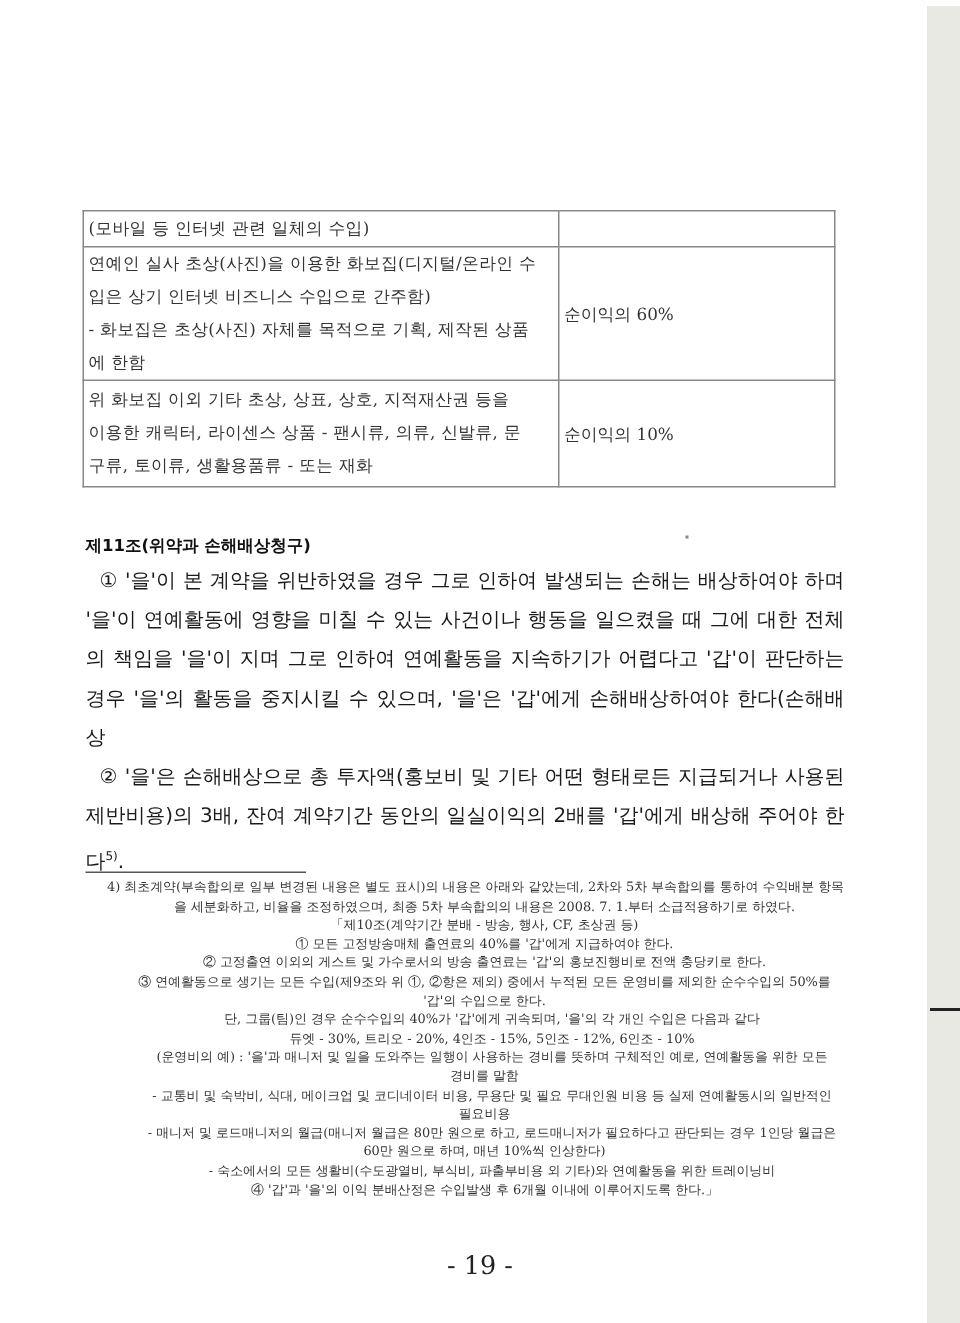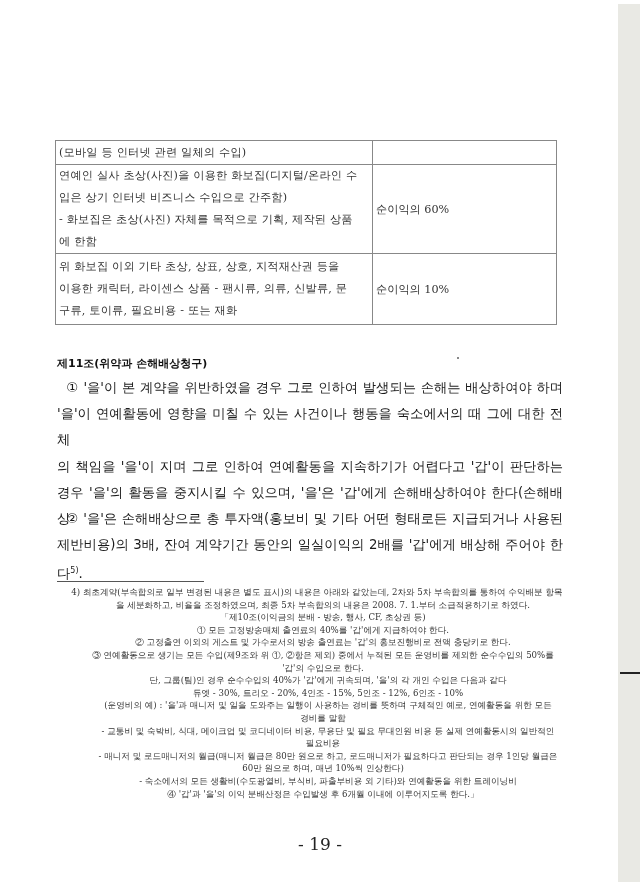--- a/index.html
+++ b/index.html
@@ -77,48 +77,48 @@
       <div>입은 상기 인터넷 비즈니스 수입으로 간주함)</div>
       <div>- 화보집은 초상(사진) 자체를 목적으로 기획, 제작된 상품</div>
       <div>에 한함</div>
     </td>
     <td class="rate">순이익의 60%</td>
   </tr>
   <tr class="row3">
     <td class="desc">
       <div>위 화보집 이외 기타 초상, 상표, 상호, 지적재산권 등을</div>
       <div>이용한 캐릭터, 라이센스 상품 - 팬시류, 의류, 신발류, 문</div>
-      <div>구류, 토이류, 필요비용 - 또는 재화</div>
+      <div>구류, 토이류, 생활용품류 - 또는 재화</div>
     </td>
     <td class="rate">순이익의 10%</td>
   </tr>
 </tbody>
   </table>
 
 <div class="article-title">제11조(위약과 손해배상청구)</div>
 
 <div class="para p1">
   <span style="display:block;white-space:pre">  ① '을'이 본 계약을 위반하였을 경우 그로 인하여 발생되는 손해는 배상하여야 하며</span>
-  <span style="display:block">'을'이 연예활동에 영향을 미칠 수 있는 사건이나 행동을 숙소에서의 때 그에 대한 전체</span>
+  <span style="display:block">'을'이 연예활동에 영향을 미칠 수 있는 사건이나 행동을 일으켰을 때 그에 대한 전체</span>
   <span style="display:block">의 책임을 '을'이 지며 그로 인하여 연예활동을 지속하기가 어렵다고 '갑'이 판단하는</span>
   <span style="display:block">경우 '을'의 활동을 중지시킬 수 있으며, '을'은 '갑'에게 손해배상하여야 한다(손해배상</span>
 </div>
 
 <div class="para p2">
   <span style="display:block;white-space:pre">  ② '을'은 손해배상으로 총 투자액(홍보비 및 기타 어떤 형태로든 지급되거나 사용된</span>
   <span style="display:block">제반비용)의 3배, 잔여 계약기간 동안의 일실이익의 2배를 '갑'에게 배상해 주어야 한</span>
   <span class="last"><span>다</span><sup>5)</sup><span>.</span></span>
 </div>
 
 <div class="fn-rule"></div>
 
 <div class="footnote">
   <div>4) 최초계약(부속합의로 일부 변경된 내용은 별도 표시)의 내용은 아래와 같았는데, 2차와 5차 부속합의를 통하여 수익배분 항목</div>
   <div class="ind1">을 세분화하고, 비율을 조정하였으며, 최종 5차 부속합의의 내용은 2008. 7. 1.부터 소급적용하기로 하였다.</div>
-  <div class="ind1">「제10조(이익금의 분배 - 방송, 행사, CF, 초상권 등)</div>
+  <div class="ind1">「제10조(계약기간 분배 - 방송, 행사, CF, 초상권 등)</div>
   <div class="ind1">① 모든 고정방송매체 출연료의 40%를 '갑'에게 지급하여야 한다.</div>
   <div class="ind1">② 고정출연 이외의 게스트 및 가수로서의 방송 출연료는 '갑'의 홍보진행비로 전액 충당키로 한다.</div>
   <div class="ind1">③ 연예활동으로 생기는 모든 수입(제9조와 위 ①, ②항은 제외) 중에서 누적된 모든 운영비를 제외한 순수수입의 50%를</div>
   <div class="ind1">'갑'의 수입으로 한다.</div>
   <div class="ind2">단, 그룹(팀)인 경우 순수수입의 40%가 '갑'에게 귀속되며, '을'의 각 개인 수입은 다음과 같다</div>
   <div class="ind2">듀엣 - 30%, 트리오 - 20%, 4인조 - 15%, 5인조 - 12%, 6인조 - 10%</div>
   <div class="ind2">(운영비의 예) : '을'과 매니저 및 일을 도와주는 일행이 사용하는 경비를 뜻하며 구체적인 예로, 연예활동을 위한 모든</div>
   <div class="ind1">경비를 말함</div>
   <div class="ind2">- 교통비 및 숙박비, 식대, 메이크업 및 코디네이터 비용, 무용단 및 필요 무대인원 비용 등 실제 연예활동시의 일반적인</div>
   <div class="ind1">필요비용</div>

